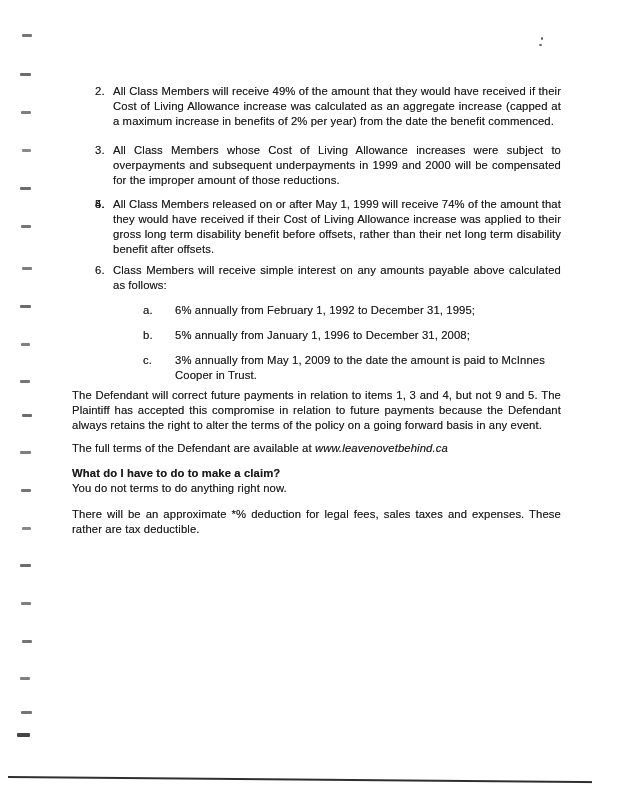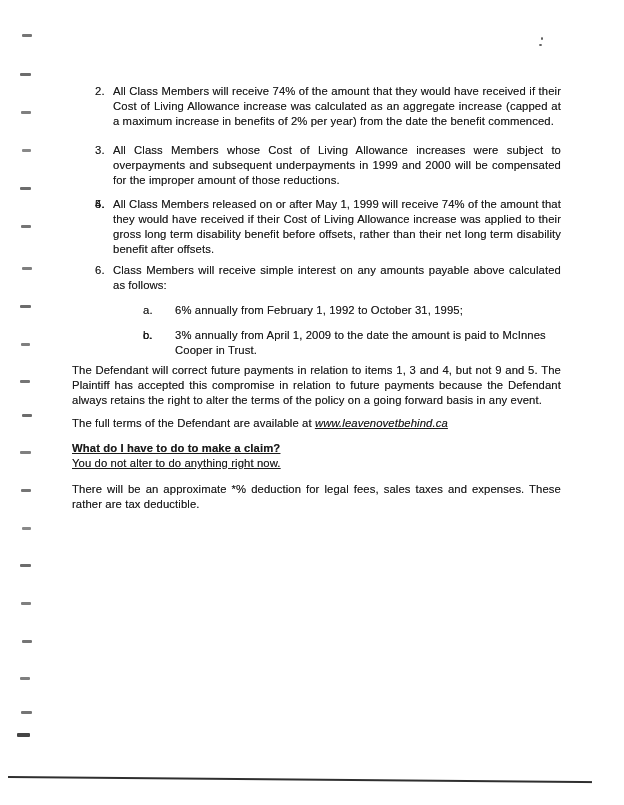--- a/index.html
+++ b/index.html
@@ -22,28 +22,28 @@
     text-align: justify;
   }
   .content p, .content div { margin: 0; }
   
   .num-item { position: relative; padding-left: 41px; }
   .num-item .marker { position: absolute; left: 23px; top: 0; }
   
   .sub-item { position: relative; padding-left: 103px; text-align: left; }
   .sub-item .marker { position: absolute; left: 71px; top: 0; }
   .heading { font-weight: bold; }
-  .url { font-style: italic; text-decoration: underline; }
+  .url { font-style: italic; }
   
   .mb5  { margin-bottom: 5px  !important; }
   .mb6  { margin-bottom: 6px  !important; }
   .mb8  { margin-bottom: 8px  !important; }
   .mb9  { margin-bottom: 9px  !important; }
   .mb10 { margin-bottom: 10px !important; }
-  .mb11 { margin-bottom: 11px !important; text-decoration: underline; }
+  .mb11 { margin-bottom: 11px !important; }
   .mb14 { margin-bottom: 14px !important; }
   
   .dash {
     position: absolute;
     background: #3c3c3c;
     border-radius: 1px;
     filter: blur(0.4px);
   }
   .bottom-line {
     position: absolute;
@@ -87,21 +87,21 @@
 
 <div class="speck" style="left:541px;top:37px;width:2px;height:3px"></div>
 <div class="speck" style="left:539px;top:44px;width:3px;height:2px"></div>
 
 <div class="bottom-line"></div>
 
 <div class="content">
 
   <div class="num-item mb14">
     <span class="marker">2.</span>
-    <span>All Class Members will receive 74% of the amount that they would have received if their Cost of Living Allowance increase was calculated as an aggregate increase (capped at a maximum increase in benefits of 2% per year) from the date the benefit commenced.</span>
+    <span>All Class Members will receive 49% of the amount that they would have received if their Cost of Living Allowance increase was calculated as an aggregate increase (capped at a maximum increase in benefits of 2% per year) from the date the benefit commenced.</span>
   </div>
 
   <div class="num-item mb9">
     <span class="marker">3.</span>
     <span>All Class Members whose Cost of Living Allowance increases were subject to overpayments and subsequent underpayments in 1999 and 2000 will be compensated for the improper amount of those reductions.</span>
   </div>
 
   <div class="num-item mb8">
     <span class="marker">4.</span>
   </div>
@@ -111,39 +111,40 @@
     <span>All Class Members released on or after May 1, 1999 will receive 74% of the amount that they would have received if their Cost of Living Allowance increase was applied to their gross long term disability benefit before offsets, rather than their net long term disability benefit after offsets.</span>
   </div>
 
   <div class="num-item mb10">
     <span class="marker">6.</span>
     <span>Class Members will receive simple interest on any amounts payable above calculated as follows:</span>
   </div>
 
   <div class="sub-item mb10">
     <span class="marker">a.</span>
-    <span>6% annually from February 1, 1992 to October 31, 1995;</span>
+    <span>6% annually from February 1, 1992 to December 31, 1995;</span>
   </div>
 
   <div class="sub-item mb10">
     <span class="marker">b.</span>
+    <span>5% annually from January 1, 1996 to December 31, 2008;</span>
   </div>
 
   <div class="sub-item mb5">
     <span class="marker">c.</span>
-    <span>3% annually from April 1, 2009 to the date the amount is paid to McInnes Cooper in Trust.</span>
+    <span>3% annually from May 1, 2009 to the date the amount is paid to McInnes Cooper in Trust.</span>
   </div>
 
   <p class="mb8">The Defendant will correct future payments in relation to items 1, 3 and 4, but not 9 and 5. The Plaintiff has accepted this compromise in relation to future payments because the Defendant always retains the right to alter the terms of the policy on a going forward basis in any event.</p>
 
   <p class="mb10"><span>The full terms of the Defendant are available at </span><span class="url">www.leavenovetbehind.ca</span></p>
 
   <div class="mb11">
     <p class="heading">What do I have to do to make a claim?</p>
-    <p>You do not alter to do anything right now.</p>
+    <p>You do not terms to do anything right now.</p>
   </div>
 
 
   <div class="mb9">
   </div>
 
   <p>There will be an approximate *% deduction for legal fees, sales taxes and expenses. These rather are tax deductible.</p>
 
 </div>
 

